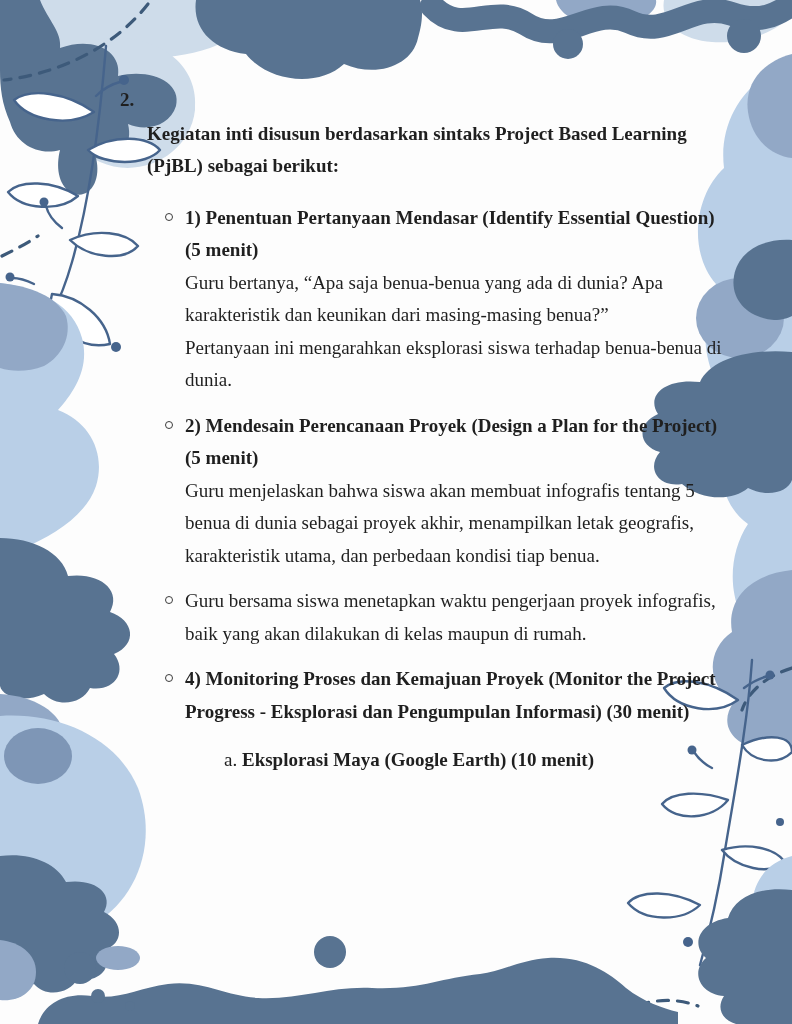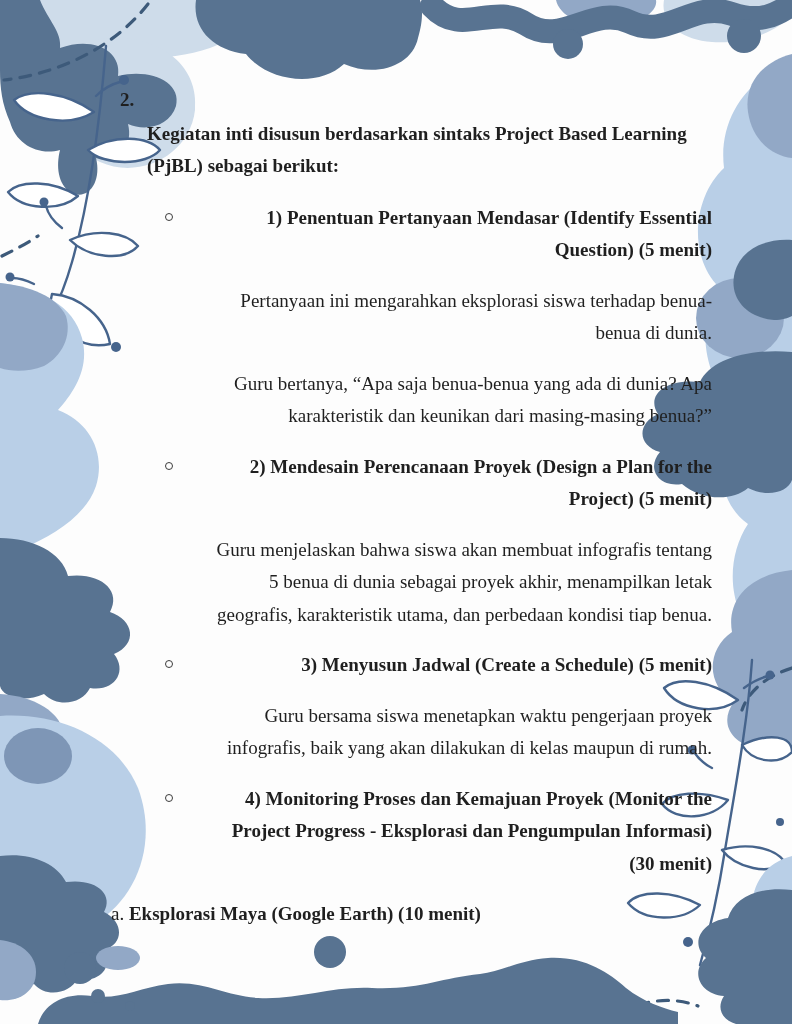--- a/index.html
+++ b/index.html
@@ -27,24 +27,24 @@
   }
   .heading{display:flex;font-weight:bold;}
   .heading .num{width:27px;margin-left:25px;}
   .intro{margin-left:52px;width:575px;margin-top:1px;font-weight:bold;}
   .step{position:relative;margin-top:13px;padding-left:90px;width:545px;}
   .bullet-o{
     position:absolute;left:70px;top:11px;width:8px;height:8px;
     border:1.6px solid #3c3c3c;border-radius:50%;box-sizing:border-box;
   }
   .step-title{font-weight:bold;}
-  .step p{margin:18px;text-align:right;}
+  .step p{margin:0;}
   .subact{margin-top:14px;width:628px;}
   .subact .title{font-weight:bold;}
-  .subact p{margin:16px;}
+  .subact p{margin:16px;text-align:center;}
 </style>
 </head>
 <body>
 
 <svg id="decor" viewBox="0 0 792 1024" aria-hidden="true">
 
   <g>
     <path class="f-xpale" d="M 28,0 C 18,22 30,45 68,52 C 112,60 170,62 210,48 C 238,38 248,16 242,0 Z"></path>
     <path class="f-xpale" d="M 95,40 C 150,30 200,60 195,110 C 190,155 140,180 100,162 C 70,148 62,120 72,90 C 78,68 85,50 95,40 Z"></path>
     <path class="f-dark" d="M 0,0 L 40,0 C 48,20 62,32 60,48 C 92,36 122,50 118,76 C 150,68 182,82 176,106 C 170,126 146,132 128,124 C 134,148 116,166 96,158 C 102,182 88,202 70,192 C 58,184 56,166 60,150 C 38,156 16,144 10,122 C 2,104 0,88 0,70 Z"></path>
@@ -142,33 +142,32 @@
 
   <div class="heading">
     <span class="num">2.</span>
   </div>
 
   <p class="intro">Kegiatan inti disusun berdasarkan sintaks Project Based Learning (PjBL) sebagai berikut:</p>
 
   <div class="step">
     <span class="bullet-o"></span>
     <p class="step-title">1) Penentuan Pertanyaan Mendasar (Identify Essential Question) (5 menit)</p>
+    <p>Guru bertanya, “Apa saja benua-benua yang ada di dunia? Apa karakteristik dan keunikan dari masing-masing benua?”</p>
     <p>Pertanyaan ini mengarahkan eksplorasi siswa terhadap benua-benua di dunia.</p>
-    <p>Guru bertanya, “Apa saja benua-benua yang ada di dunia? Apa karakteristik dan keunikan dari masing-masing benua?”</p>
   </div>
 
   <div class="step">
     <span class="bullet-o"></span>
     <p class="step-title">2) Mendesain Perencanaan Proyek (Design a Plan for the Project) (5 menit)</p>
     <p>Guru menjelaskan bahwa siswa akan membuat infografis tentang 5 benua di dunia sebagai proyek akhir, menampilkan letak geografis, karakteristik utama, dan perbedaan kondisi tiap benua.</p>
   </div>
 
   <div class="step">
     <span class="bullet-o"></span>
-    <p class="step-title">3) Menyusun Jadwal (Create a Schedule) (5 menit)</p>
     <p>Guru bersama siswa menetapkan waktu pengerjaan proyek infografis, baik yang akan dilakukan di kelas maupun di rumah.</p>
   </div>
 
   <div class="step">
     <span class="bullet-o"></span>
     <p class="step-title">4) Monitoring Proses dan Kemajuan Proyek (Monitor the Project Progress - Eksplorasi dan Pengumpulan Informasi) (30 menit)</p>
   </div>
 
   <div class="subact">
     <p>

